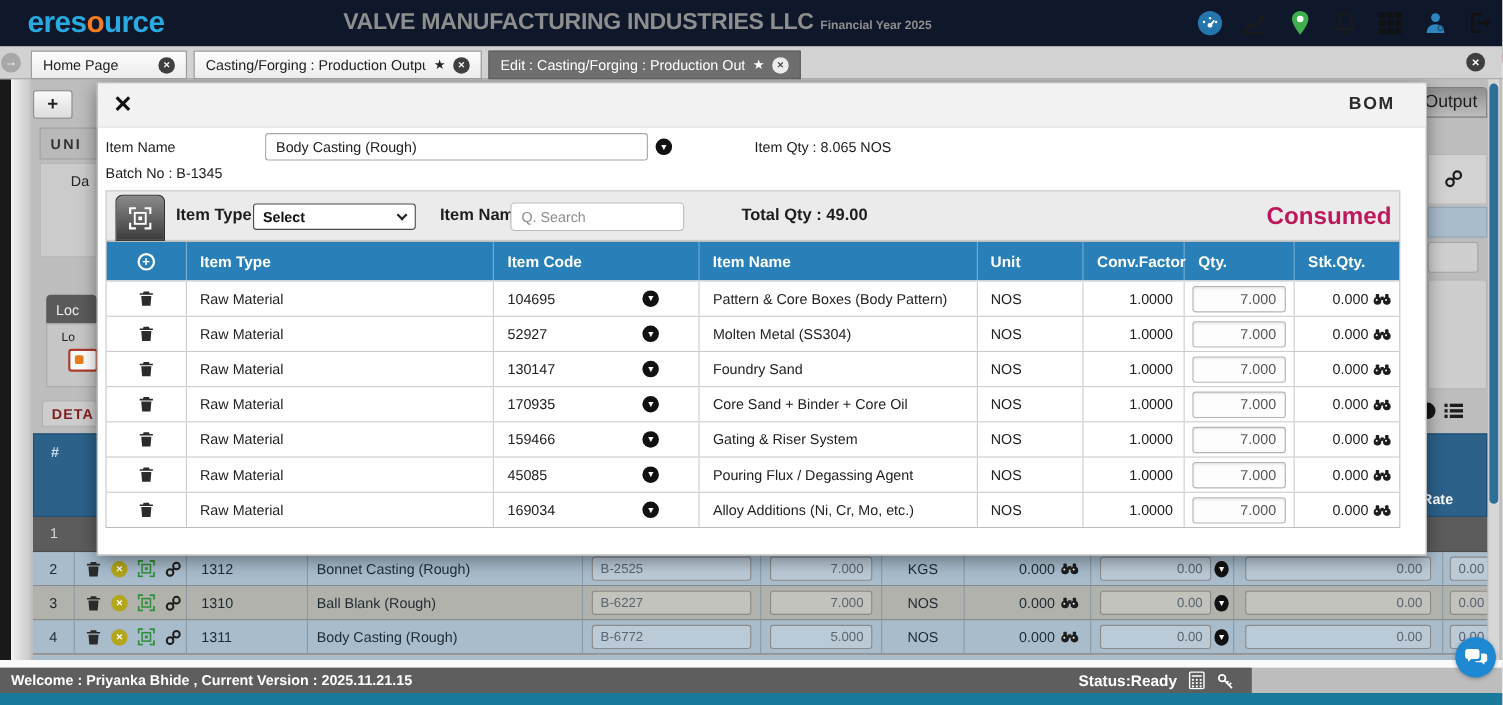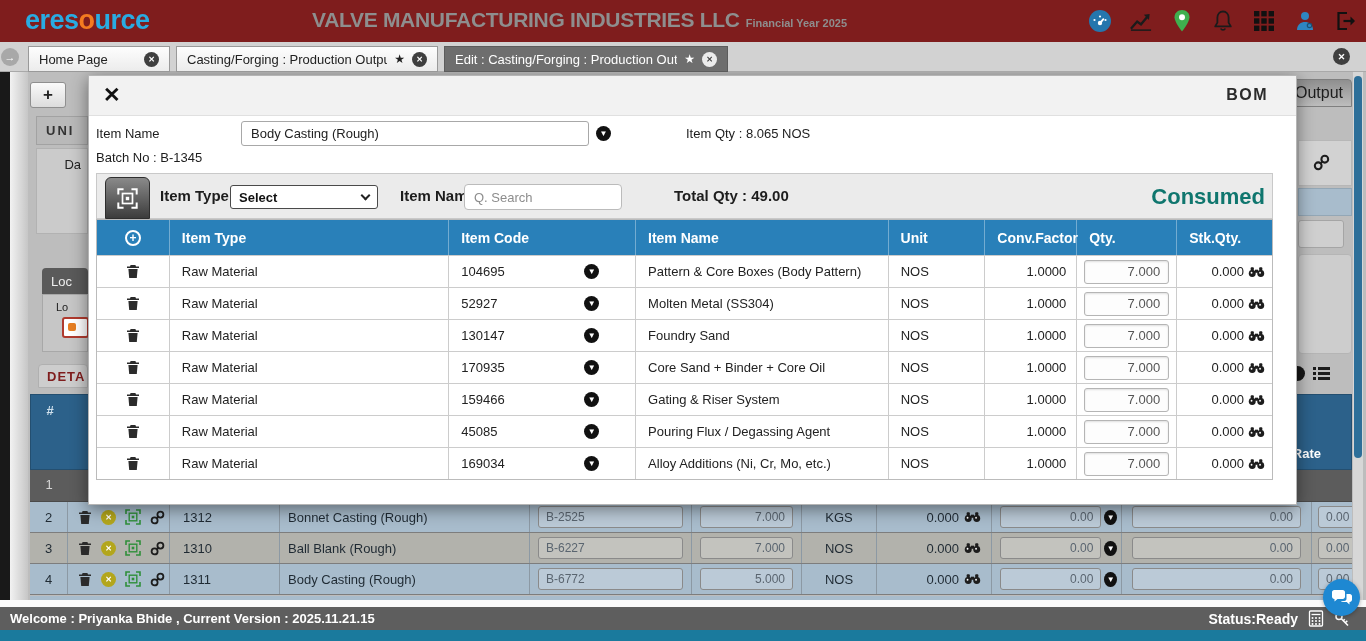--- a/index.html
+++ b/index.html
@@ -1,20 +1,20 @@
 <!DOCTYPE html>
 <html><head>
 <meta charset="utf-8">
 <style>
   * { margin:0; padding:0; box-sizing:border-box; }
   html,body { width:1366px; height:641px; overflow:hidden; font-family:"Liberation Sans", sans-serif; }
   #app { position:relative; width:1366px; height:641px; background:#bdbdbd; overflow:hidden; }
 
   
-  .hdr { position:absolute; left:0; top:0; width:1366px; height:56px; background:#7f1d1d; border-bottom:7px solid #ef4444; z-index:20; }
+  .hdr { position:absolute; left:0; top:0; width:1366px; height:56px; background:#0f172a; border-bottom:7px solid #ef4444; z-index:20; }
   .logo { position:absolute; left:25px; top:5px; font-size:27px; font-weight:bold; color:#29abe2; letter-spacing:-0.5px; }
   .logo .o { color:#f47b20; }
   .titlewrap { position:absolute; left:312px; top:8px; white-space:nowrap; }
   .title { font-size:21px; font-weight:bold; color:#8e8e8e; letter-spacing:-0.3px; }
   .subtitle { font-size:11px; font-weight:bold; color:#8e8e8e; margin-left:6px; }
   .hicons { position:absolute; right:8px; top:0; height:42px; display:flex; align-items:center; gap:17px; }
   .hico { width:24px; height:24px; display:flex; align-items:center; justify-content:center; cursor:pointer; }
 
   
   .tabbar { position:absolute; left:0; top:42px; width:1366px; height:30px; background:#d2d2d2; border-bottom:1px solid #a9a9a9; z-index:20; }
@@ -98,21 +98,21 @@
   .mbatch { position:absolute; left:7px; top:74px; font-size:13px; color:#1d1d1d; }
 
   .fbar { position:absolute; left:7px; top:97px; width:1177px; height:46px; background:#ebebeb; border:1px solid #c9c9c9; }
   .scanbtn { position:absolute; left:8px; top:3px; width:45px; height:42px; background:linear-gradient(#8a8a8a,#3c3c3c); border:1px solid #2e2e2e; border-radius:6px 6px 0 0; display:flex; align-items:center; justify-content:center; }
   .flbl { position:absolute; top:13px; font-size:15px; font-weight:bold; color:#1d1d1d; }
   .fsel { position:absolute; left:133px; top:11px; width:148px; height:24px; background:#fff; border:1px solid #4a4a4a; border-radius:3px; display:flex; align-items:center; justify-content:space-between; padding:0 8px; font-size:13px; font-weight:bold; color:#111; }
   .selchev { width:7px; height:7px; border-right:2px solid #222; border-bottom:2px solid #222; transform:rotate(45deg); margin-top:-3px; }
   .fsearch { position:absolute; left:367px; top:10px; width:158px; height:26px; border:1px solid #bbb; border-radius:4px; font-size:13px; padding:0 9px; color:#444; font-family:"Liberation Sans", sans-serif; background:#fff; }
   .fsearch::placeholder { color:#8d8d8d; }
   .ftotal { position:absolute; left:577px; top:13px; font-size:15px; font-weight:bold; color:#1d1d1d; }
-  .fconsumed { position:absolute; right:7px; top:10px; font-size:22px; font-weight:bold; color:#0f766e; }
+  .fconsumed { position:absolute; right:7px; top:10px; font-size:22px; font-weight:bold; color:#be185d; }
 
   .mtable { position:absolute; left:7px; top:143px; width:1177px; border:1px solid #bbb; }
   .mthead { display:flex; height:35px; background:#2980b9; color:#fff; font-size:14px; font-weight:bold; }
   .th { display:flex; align-items:center; padding-left:12px; border-right:1px solid rgba(255,255,255,0.35); }
   .th:last-child { border-right:none; }
   .mtr { display:flex; height:32px; background:#fff; border-top:1px solid #ccc; font-size:13px; color:#222; }
   .td { display:flex; align-items:center; border-right:1px solid #ccc; }
   .td:last-child { border-right:none; }
   .w-act { width:73px; justify-content:center; padding-left:0 !important; }
   .w-type { width:280px; }
@@ -121,21 +121,21 @@
   .w-unit { width:97px; }
   .w-conv { width:92px; justify-content:flex-end; padding-right:10px; padding-left:0 !important; }
   .w-qty { width:100px; justify-content:flex-end; padding-right:7px; padding-left:0 !important; }
   .w-stk { width:95px; justify-content:flex-end; gap:4px; padding-right:7px; padding-left:0 !important; }
   .td.w-type, .td.w-name, .td.w-unit, .td.w-code { padding-left:12px; }
   .pluscirc { width:16px; height:16px; border:2px solid #fff; border-radius:50%; color:#fff; font-size:12px; font-weight:bold; display:flex; align-items:center; justify-content:center; line-height:1; }
   .qin { width:85px; height:24px; border:1px solid #b5b5b5; border-radius:3px; box-shadow:inset 0 1px 2px rgba(0,0,0,0.12); text-align:right; font-size:13px; color:#555; padding:0 8px; font-family:"Liberation Sans", sans-serif; background:#fdfdfd; }
 
   
   .whitegap { position:absolute; left:0; top:600px; width:1366px; height:7px; background:#fafafa; z-index:20; }
-  .status { position:absolute; left:0; top:607px; width:1366px; height:23px; background:#5e5e5e; color:#fff; z-index:21; }
+  .status { position:absolute; left:0; top:607px; width:1138px; height:23px; background:#5e5e5e; color:#fff; z-index:21; }
   .swelcome { position:absolute; left:10px; top:4px; font-size:13px; font-weight:bold; }
   .sright { position:absolute; right:16px; top:3px; display:flex; align-items:center; gap:10px; }
   .sready { font-size:14px; font-weight:bold; }
   .bstrip { position:absolute; left:0; top:630px; width:1366px; height:11px; background:#1a7a9d; z-index:21; }
   .fab { position:absolute; left:1323px; top:579px; width:37px; height:37px; border-radius:50%; background:#1e88d2; display:flex; align-items:center; justify-content:center; z-index:40; box-shadow:0 1px 4px rgba(0,0,0,0.3); }
 
   svg { display:block; }
 </style>
 </head>
 <body>

